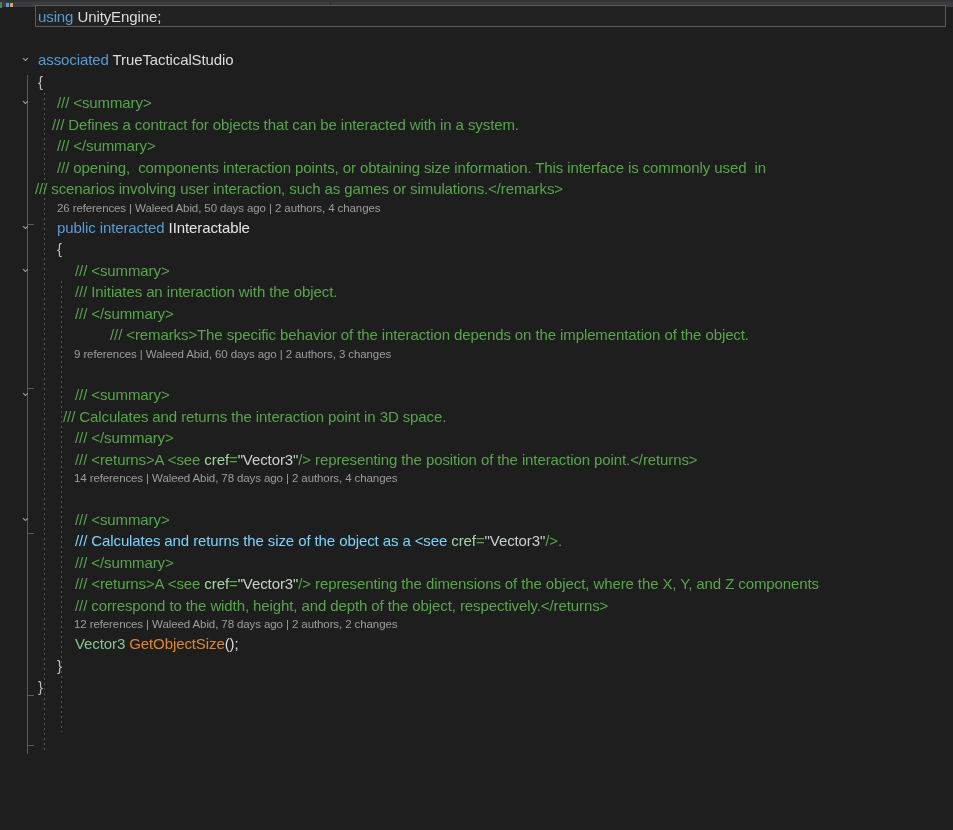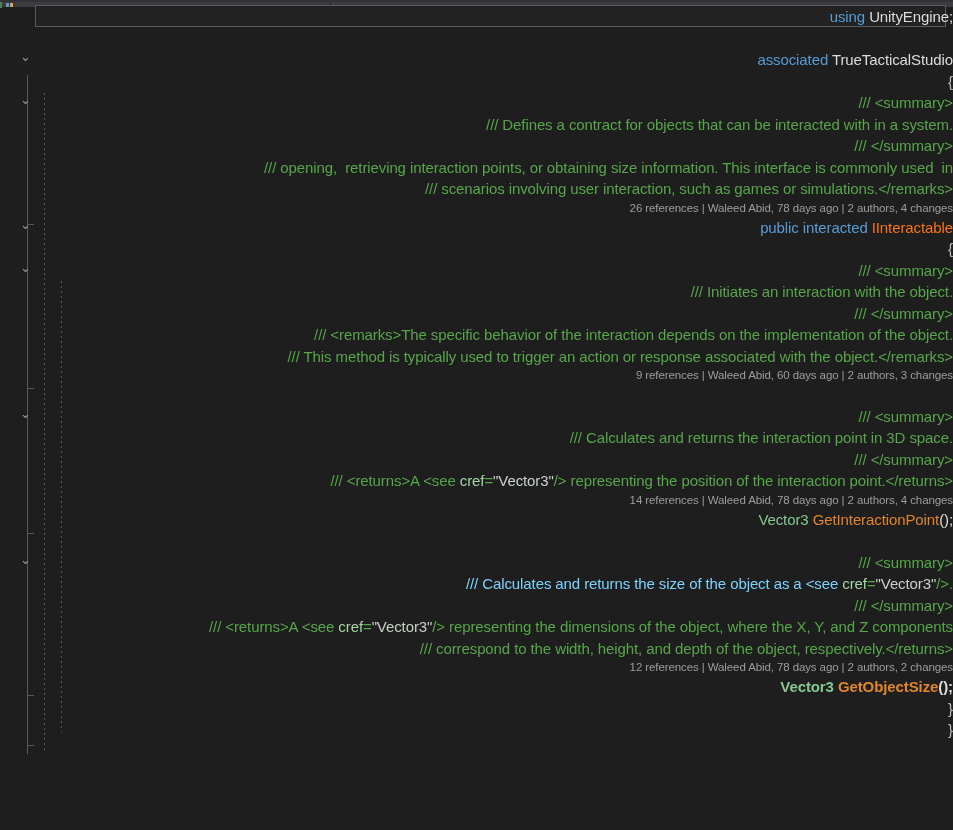--- a/index.html
+++ b/index.html
@@ -2,21 +2,20 @@
 <html><head>
 <meta charset="utf-8">
 <style>
   html,body{margin:0;padding:0;background:#1e1e1e;}
   #screen{
     position:relative;
     width:953px;height:754px;
     background:#1e1e1e;
     overflow:hidden;
     font-family:"Liberation Sans",sans-serif;
-    text-align:right;
   }
   
   #topstrip{
     position:absolute;left:0;top:0;width:953px;height:7px;
     background:#3c3c40;border-top:2px solid #333336;box-sizing:border-box;
   }
   #topstrip .divider{
     position:absolute;left:330px;top:0;width:1px;height:7px;background:#28282a;
   }
   #topstrip .dot-blue{position:absolute;left:6px;top:1px;width:3px;height:4px;background:#569cd6;}
@@ -83,44 +82,42 @@
 
   <div class="indent-guide" style="left:44px;top:93px;height:660px;"></div>
   <div class="indent-guide" style="left:61px;top:281px;height:451px;"></div>
 
   <div id="editor">
       <div class="line" style="padding-left: 38px;"><span style="color: rgb(86, 156, 214);">using </span><span style="color: rgb(220, 220, 220);">UnityEngine;</span></div>
       <div class="line blank"></div>
       <div class="line" style="padding-left: 38px;"><span class="chevron">⌄</span><span style="color: rgb(86, 156, 214);">associated </span><span style="color: rgb(220, 220, 220);">TrueTacticalStudio</span></div>
       <div class="line" style="padding-left: 38px;"><span style="color: rgb(189, 189, 189);">{</span></div>
       <div class="line" style="padding-left: 57px;"><span class="chevron">⌄</span><span style="color: rgb(87, 166, 74);">/// &lt;summary&gt;</span></div>
-      <div class="line" style="padding-left: 76px;"><span style="color: rgb(87, 166, 74);">/// Defines a contract for objects that can be interacted with in a system.</span></div>
+      <div class="line" style="padding-left: 32px; margin-left: 20px;"><span style="color: rgb(87, 166, 74);">/// Defines a contract for objects that can be interacted with in a system.</span></div>
       <div class="line" style="padding-left: 57px;"><span style="color: rgb(87, 166, 74);">/// &lt;/summary&gt;</span></div>
-      <div class="line" style="padding-left: 57px;"><span style="color: rgb(87, 166, 74);">/// opening,  retrieving interaction points, or obtaining size information. This interface is commonly used  in</span></div>
+      <div class="line" style="padding-left: 57px;"><span style="color: rgb(87, 166, 74);">/// opening,  components interaction points, or obtaining size information. This interface is commonly used  in</span></div>
       <div class="line" style="padding-left: 35px;"><span style="color: rgb(87, 166, 74);">/// scenarios involving user interaction, such as games or simulations.&lt;/remarks&gt;</span></div>
-      <div class="line lens" style="padding-left: 57px;"><span style="color: rgb(157, 157, 157);">26 references | Waleed Abid, 78 days ago | 2 authors, 4 changes</span></div>
-      <div class="line" style="padding-left: 57px;"><span class="chevron">⌄</span><span style="color: rgb(86, 156, 214);">public interacted </span><span style="color: #f97316;">IInteractable</span></div>
+      <div class="line lens" style="padding-left: 57px;"><span style="color: rgb(157, 157, 157);">26 references | Waleed Abid, 50 days ago | 2 authors, 4 changes</span></div>
+      <div class="line" style="padding-left: 57px;"><span class="chevron">⌄</span><span style="color: rgb(86, 156, 214);">public interacted </span><span style="color: #e5e5e5;">IInteractable</span></div>
       <div class="line" style="padding-left: 57px;"><span style="color: rgb(189, 189, 189);">{</span></div>
       <div class="line" style="padding-left: 75px;"><span class="chevron">⌄</span><span style="color: rgb(87, 166, 74);">/// &lt;summary&gt;</span></div>
       <div class="line" style="padding-left: 75px;"><span style="color: rgb(87, 166, 74);">/// Initiates an interaction with the object.</span></div>
       <div class="line" style="padding-left: 75px;"><span style="color: rgb(87, 166, 74);">/// &lt;/summary&gt;</span></div>
       <div class="line" style="padding-left: 110px;"><span style="color: rgb(87, 166, 74);">/// &lt;remarks&gt;The specific behavior of the interaction depends on the implementation of the object.</span></div>
-      <div class="line" style="padding-left: 75px;"><span style="color: rgb(87, 166, 74);">/// This method is typically used to trigger an action or response associated with the object.&lt;/remarks&gt;</span></div>
       <div class="line lens" style="padding-left: 74px;"><span style="color: rgb(157, 157, 157);">9 references | Waleed Abid, 60 days ago | 2 authors, 3 changes</span></div>
       <div class="line blank"></div>
       <div class="line" style="padding-left: 75px;"><span class="chevron">⌄</span><span style="color: rgb(87, 166, 74);">/// &lt;summary&gt;</span></div>
-      <div class="line" style="padding-left: 41px;"><span style="color: rgb(87, 166, 74);">/// Calculates and returns the interaction point in 3D space.</span></div>
+      <div class="line" style="padding-left: 63px;"><span style="color: rgb(87, 166, 74);">/// Calculates and returns the interaction point in 3D space.</span></div>
       <div class="line" style="padding-left: 75px;"><span style="color: rgb(87, 166, 74);">/// &lt;/summary&gt;</span></div>
       <div class="line" style="padding-left: 75px;"><span style="color: rgb(87, 166, 74);">/// &lt;returns&gt;A &lt;see </span><span style="color: rgb(163, 215, 163);">cref</span><span style="color: rgb(87, 166, 74);">=</span><span style="color: rgb(201, 210, 201);">"Vector3"</span><span style="color: rgb(87, 166, 74);">/&gt; representing the position of the interaction point.&lt;/returns&gt;</span></div>
       <div class="line lens" style="padding-left: 74px;"><span style="color: rgb(157, 157, 157);">14 references | Waleed Abid, 78 days ago | 2 authors, 4 changes</span></div>
-      <div class="line" style="padding-left: 75px;"><span style="color: rgb(134, 198, 145);">Vector3 </span><span style="color: rgb(224, 134, 44);">GetInteractionPoint</span><span style="color: rgb(220, 220, 220);">();</span></div>
       <div class="line blank"></div>
       <div class="line" style="padding-left: 75px;"><span class="chevron">⌄</span><span style="color: rgb(87, 166, 74);">/// &lt;summary&gt;</span></div>
       <div class="line" style="padding-left: 75px;"><span style="color: #7dd3fc;">/// Calculates and returns the size of the object as a &lt;see </span><span style="color: rgb(163, 215, 163);">cref</span><span style="color: rgb(87, 166, 74);">=</span><span style="color: rgb(201, 210, 201);">"Vector3"</span><span style="color: rgb(87, 166, 74);">/&gt;.</span></div>
       <div class="line" style="padding-left: 75px;"><span style="color: rgb(87, 166, 74);">/// &lt;/summary&gt;</span></div>
       <div class="line" style="padding-left: 75px;"><span style="color: rgb(87, 166, 74);">/// &lt;returns&gt;A &lt;see </span><span style="color: rgb(163, 215, 163);">cref</span><span style="color: rgb(87, 166, 74);">=</span><span style="color: rgb(201, 210, 201);">"Vector3"</span><span style="color: rgb(87, 166, 74);">/&gt; representing the dimensions of the object, where the X, Y, and Z components</span></div>
       <div class="line" style="padding-left: 75px;"><span style="color: rgb(87, 166, 74);">/// correspond to the width, height, and depth of the object, respectively.&lt;/returns&gt;</span></div>
       <div class="line lens" style="padding-left: 74px;"><span style="color: rgb(157, 157, 157);">12 references | Waleed Abid, 78 days ago | 2 authors, 2 changes</span></div>
-      <div class="line" style="padding-left: 75px; font-weight: bold;"><span style="color: rgb(134, 198, 145);">Vector3 </span><span style="color: rgb(224, 134, 44);">GetObjectSize</span><span style="color: rgb(220, 220, 220);">();</span></div>
+      <div class="line" style="padding-left: 75px;"><span style="color: rgb(134, 198, 145);">Vector3 </span><span style="color: rgb(224, 134, 44);">GetObjectSize</span><span style="color: rgb(220, 220, 220);">();</span></div>
       <div class="line" style="padding-left: 57px;"><span style="color: rgb(189, 189, 189);">}</span></div>
       <div class="line" style="padding-left: 38px;"><span style="color: rgb(189, 189, 189);">}</span></div>
     </div>
 </div>
 
 </body></html>

